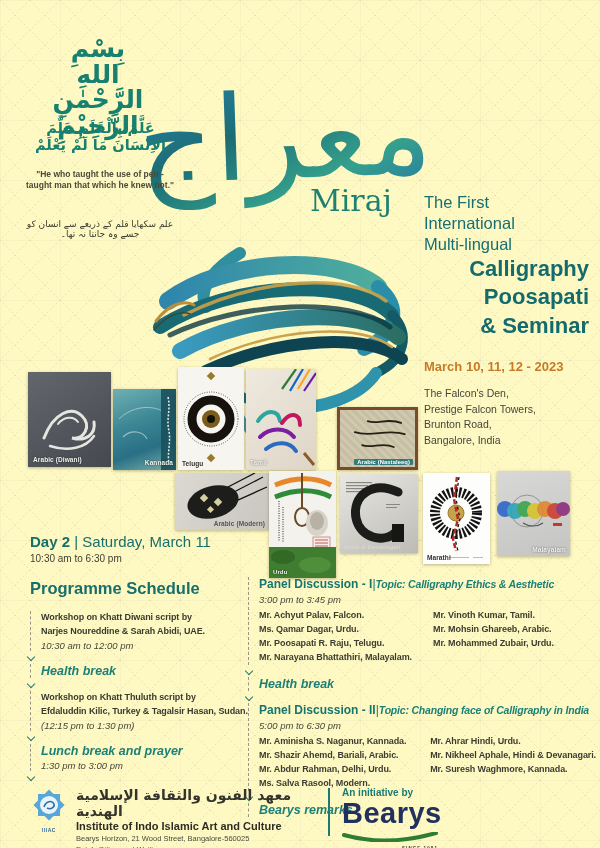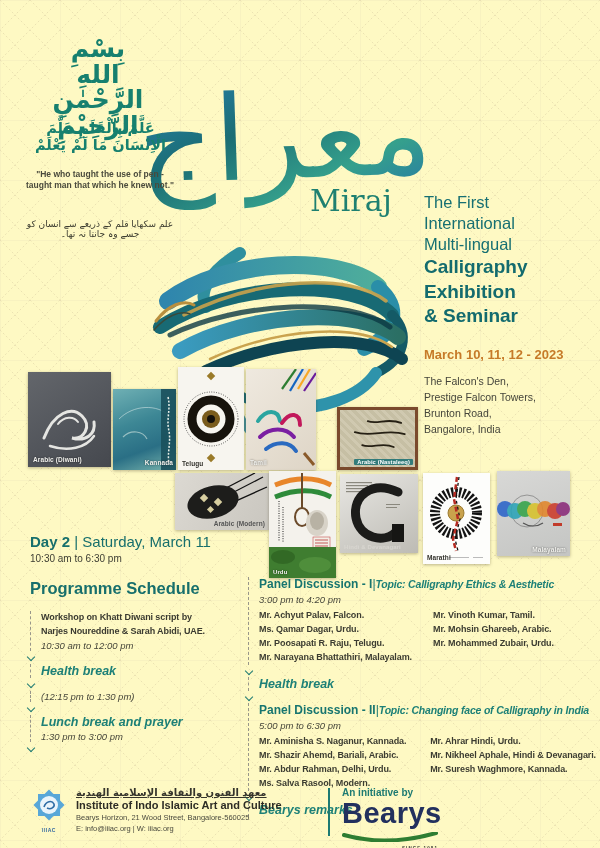--- a/index.html
+++ b/index.html
@@ -18,21 +18,21 @@
   .urdu-line{left:22px;top:191px;width:156px;font-family:"DejaVu Sans",sans-serif;
              font-size:9px;text-align:center;color:#3c3c30;z-index:2;margin-top:28px;}
   
   .hero-word{left:135px;top:52px;width:300px;height:178px;z-index:1;transform:rotate(-2deg);}
   .miraj-label{left:310px;top:183px;font-family:"DejaVu Serif",serif;font-size:30px;
                color:#1e8071;z-index:2;}
   .hero-swirl{left:140px;top:240px;width:290px;height:235px;overflow:visible;z-index:1;}
   
   .event{left:424px;top:192px;width:165px;z-index:2;}
   .event .intro{font-size:16.5px;color:#166f72;font-weight:500;line-height:1.28;}
-  .event .etitle{font-size:19px;color:#136b6e;font-weight:bold;line-height:1.28;}
+  .event .etitle{font-size:22px;color:#136b6e;font-weight:bold;line-height:1.28;text-align:right;}
   .event .dates{margin-top:19px;font-size:13px;font-weight:bold;color:#c67a28;}
   .event .venue{margin-top:12px;font-size:10.5px;color:#45453b;line-height:1.5;font-weight:500;}
   
   .art{position:absolute;z-index:3;box-shadow:0 1px 3px rgba(60,55,30,.35);overflow:hidden;}
   .art svg{position:absolute;inset:0;}
   .art-label{position:absolute;font-size:6.5px;font-weight:bold;letter-spacing:.1px;z-index:2;}
   .lbl-light{color:#f2f2ee;text-shadow:0 0 2px rgba(0,0,0,.6);}
   .lbl-dark{color:#33322c;}
   .lbl-chip{color:#fff;background:rgba(23,110,114,.85);padding:0 3px;border-radius:1px;}
   
@@ -58,21 +58,21 @@
   .p-topic{font-size:10.5px;font-weight:bold;font-style:italic;color:#1d8077;letter-spacing:-.2px;}
   .p-time{font-size:9.5px;font-style:italic;color:#46463a;margin-top:3px;}
   .p-names{display:flex;margin-top:4px;}
   .p-col1{width:174px;}
   .p-col{font-size:9px;font-weight:bold;color:#3c3c31;line-height:1.55;letter-spacing:-.1px;white-space:nowrap;}
   
   .footer{left:28px;top:787px;width:556px;display:flex;align-items:flex-start;z-index:4;}
   .iiiac-logo{width:42px;text-align:center;}
   .iiiac-acronym{font-size:5px;color:#34699f;font-weight:bold;letter-spacing:.5px;}
   .inst{margin-left:6px;width:240px;}
-  .inst-arabic{font-family:"DejaVu Sans",sans-serif;font-size:10px;color:#35342c;font-weight:bold;text-decoration:underline;}
+  .inst-arabic{font-family:"DejaVu Sans",sans-serif;font-size:14px;color:#35342c;font-weight:bold;}
   .inst-name{font-size:11px;font-weight:bold;color:#2d2c25;margin-top:1px;}
   .inst-addr,.inst-contact{font-size:7.5px;color:#4a4a3e;margin-top:2px;font-weight:500;}
   .f-divider{width:2px;height:48px;background:#1d7a72;margin:1px 12px 0 12px;}
   .initiative-label{font-size:10px;font-weight:bold;color:#1d7a72;}
   .brand{font-size:29px;font-weight:bold;color:#22305e;letter-spacing:.5px;line-height:1.05;}
   .brand-since{width:96px;text-align:right;font-size:4.5px;letter-spacing:1.1px;color:#3c3c3c;font-weight:bold;}
 </style>
 </head>
 <body>
 
@@ -140,21 +140,21 @@
   </svg>
 
   <div class="layer event">
     <div class="intro">
       <div>The First</div>
       <div>International</div>
       <div>Multi-lingual</div>
     </div>
     <div class="etitle">
       <div>Calligraphy</div>
-      <div>Exhibition</div>
+      <div>Poosapati</div>
       <div>&amp; Seminar</div>
     </div>
     <div class="dates">March 10, 11, 12 - 2023</div>
     <div class="venue">
       <div>The Falcon's Den,</div>
       <div>Prestige Falcon Towers,</div>
       <div>Brunton Road,</div>
       <div>Bangalore, India</div>
     </div>
   </div>
@@ -332,40 +332,44 @@
       <div class="wtime">10:30 am to 12:00 pm</div>
       <span class="arrow"></span>
     </div>
 
     <div class="t-item">
       <div class="hbreak">Health break</div>
       <span class="arrow"></span>
     </div>
 
     <div class="t-item">
+      <div class="wtext">
+        <div>Workshop on Khatt Thuluth script by</div>
+        <div>Efdaluddin Kilic, Turkey &amp; Tagalsir Hasan, Sudan.</div>
+      </div>
       <div class="wtime">(12:15 pm to 1:30 pm)</div>
       <span class="arrow"></span>
     </div>
 
     <div class="t-item">
       <div class="hbreak">Lunch break and prayer</div>
       <div class="wtime">1:30 pm to 3:00 pm</div>
       <span class="arrow"></span>
     </div>
   </div>
 
   <div class="layer panels">
 
     <div class="p-sec" style="margin-top:0;">
       <div class="p-title-row">
         <span class="p-title">Panel Discussion - I</span>
         <span class="p-sep">|</span>
         <span class="p-topic">Topic: Calligraphy Ethics &amp; Aesthetic</span>
       </div>
-      <div class="p-time">3:00 pm to 4:20 pm</div>
+      <div class="p-time">3:00 pm to 3:45 pm</div>
       <div class="p-names">
         <div class="p-col p-col1">
           <div>Mr. Achyut Palav, Falcon.</div>
           <div>Ms. Qamar Dagar, Urdu.</div>
           <div>Mr. Poosapati R. Raju, Telugu.</div>
           <div>Mr. Narayana Bhattathiri, Malayalam.</div>
         </div>
         <div class="p-col">
           <div>Mr. Vinoth Kumar, Tamil.</div>
           <div>Mr. Mohsin Ghareeb, Arabic.</div>

